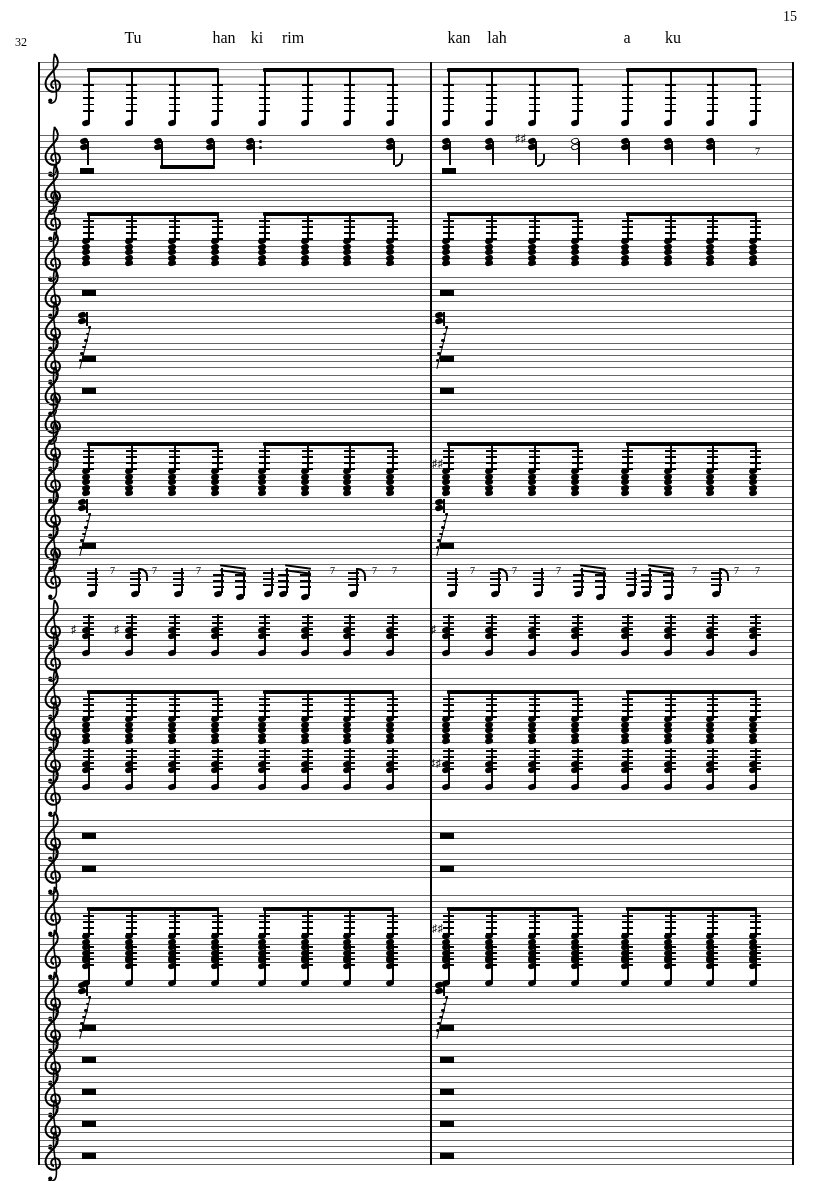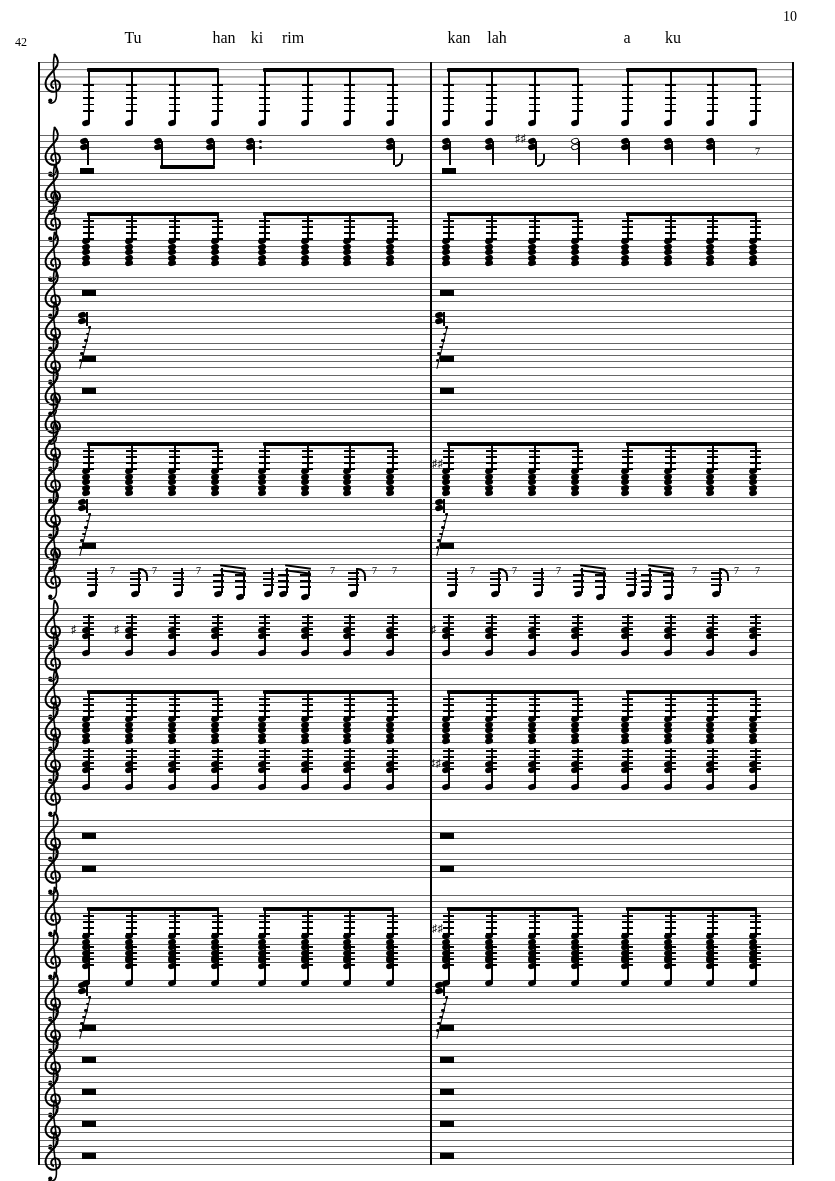--- a/index.html
+++ b/index.html
@@ -24,22 +24,22 @@
        border-right:2.4px solid #000;border-radius:0 0 9px 0;}
   .rundot{position:absolute;width:3.4px;height:2.6px;background:#000;border-radius:50%;}
   .rln{position:absolute;background:#000;width:1.3px;transform-origin:top left;}
   .clefwrap{position:absolute;}
   svg{display:block;}
 </style>
 </head>
 <body>
 
 <div class="page" id="page" style="width: 835px; height: 1181px; color: rgb(0, 0, 0);">
-  <div class="tx" id="pageNum" style="font-size: 14px; right: 38px; top: 10px;">10</div>
-  <div class="tx" id="measureNum" style="font-size: 12px; left: 15px; top: 36px;">42</div>
+  <div class="tx" id="pageNum" style="font-size: 14px; right: 38px; top: 10px;">15</div>
+  <div class="tx" id="measureNum" style="font-size: 12px; left: 15px; top: 36px;">32</div>
   <div id="lyricsRow">
       <span class="tx" style="left: 133px; top: 30px; font-size: 16px; transform: translateX(-50%);">Tu</span>
       <span class="tx" style="left: 224px; top: 30px; font-size: 16px; transform: translateX(-50%);">han</span>
       <span class="tx" style="left: 257px; top: 30px; font-size: 16px; transform: translateX(-50%);">ki</span>
       <span class="tx" style="left: 293px; top: 30px; font-size: 16px; transform: translateX(-50%);">rim</span>
       <span class="tx" style="left: 459px; top: 30px; font-size: 16px; transform: translateX(-50%);">kan</span>
       <span class="tx" style="left: 497px; top: 30px; font-size: 16px; transform: translateX(-50%);">lah</span>
       <span class="tx" style="left: 627px; top: 30px; font-size: 16px; transform: translateX(-50%);">a</span>
       <span class="tx" style="left: 673px; top: 30px; font-size: 16px; transform: translateX(-50%);">ku</span>
     </div>

